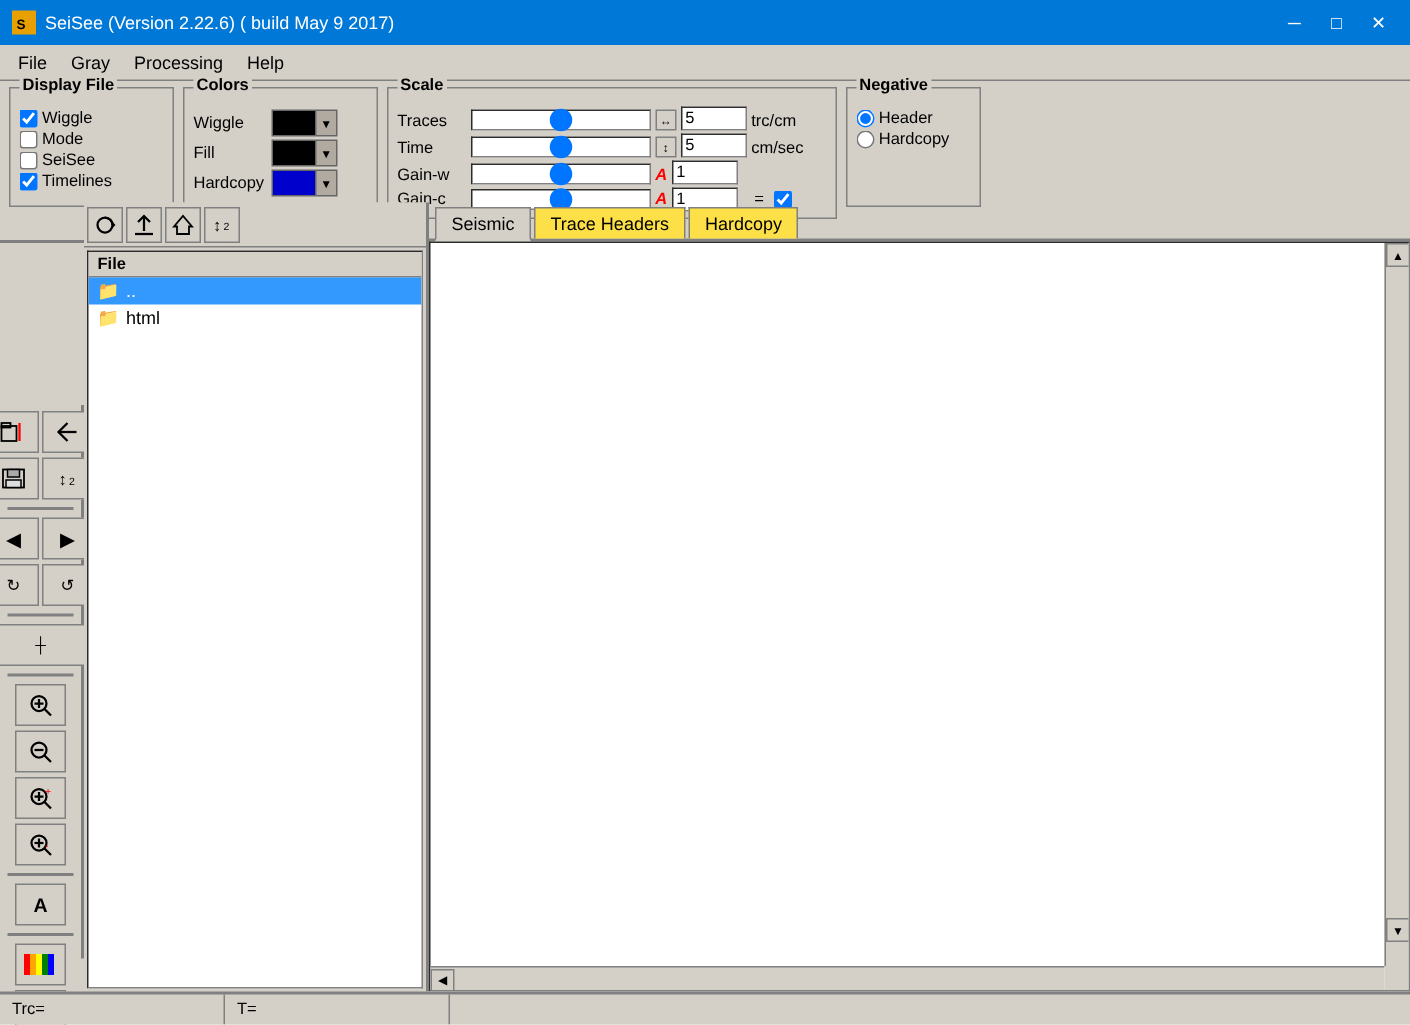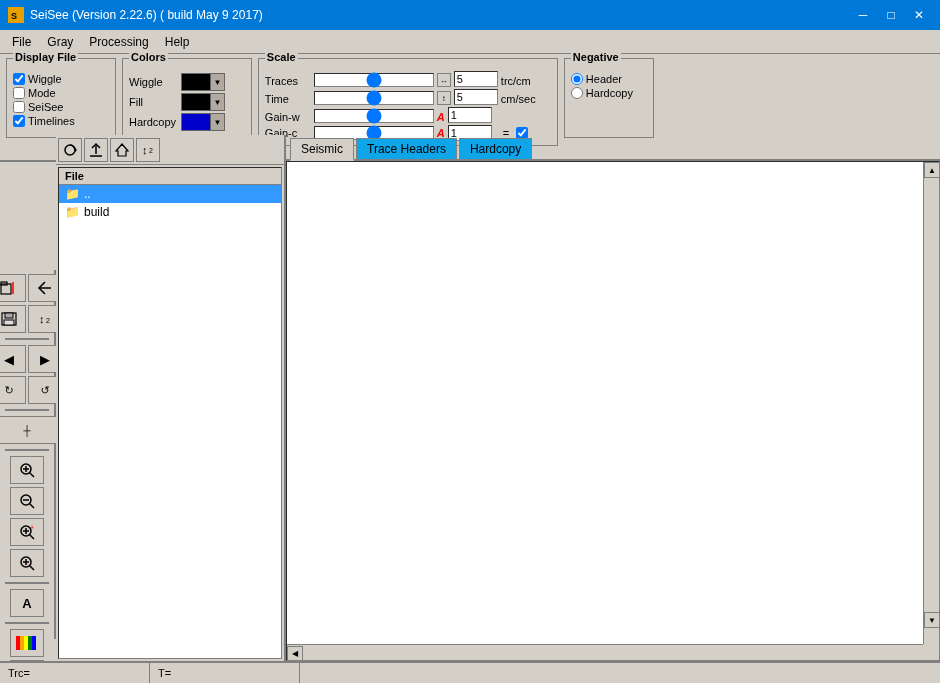--- a/index.html
+++ b/index.html
@@ -298,21 +298,21 @@
       height: 26px;
       display: flex;
       align-items: flex-end;
       padding: 0 4px;
       border-bottom: 2px solid #808080;
     }
     .tab {
       padding: 3px 10px;
       border: 1px solid #808080;
       border-bottom: none;
-      background: #0ea5e9;
+      background: #fde047;
       cursor: pointer;
       font-size: 12px;
       margin-right: 2px;
     }
     .tab.active {
       background: #d4d0c8;
       border-bottom: 2px solid #d4d0c8;
       margin-bottom: -2px;
     }
     .tab-content {
@@ -669,21 +669,21 @@
       </button>
     </div>
     <div class="file-tree">
       <div class="file-header">File</div>
       <div class="file-item selected">
         <span class="folder-icon">📁</span>
         <span>..</span>
       </div>
       <div class="file-item">
         <span class="folder-icon">📁</span>
-        <span>build</span>
+        <span>html</span>
       </div>
     </div>
   </div>
 
   <div class="tab-area">
     <div class="tab-bar">
       <div class="tab active">Seismic</div>
       <div class="tab">Trace Headers</div>
       <div class="tab">Hardcopy</div>
     </div>

